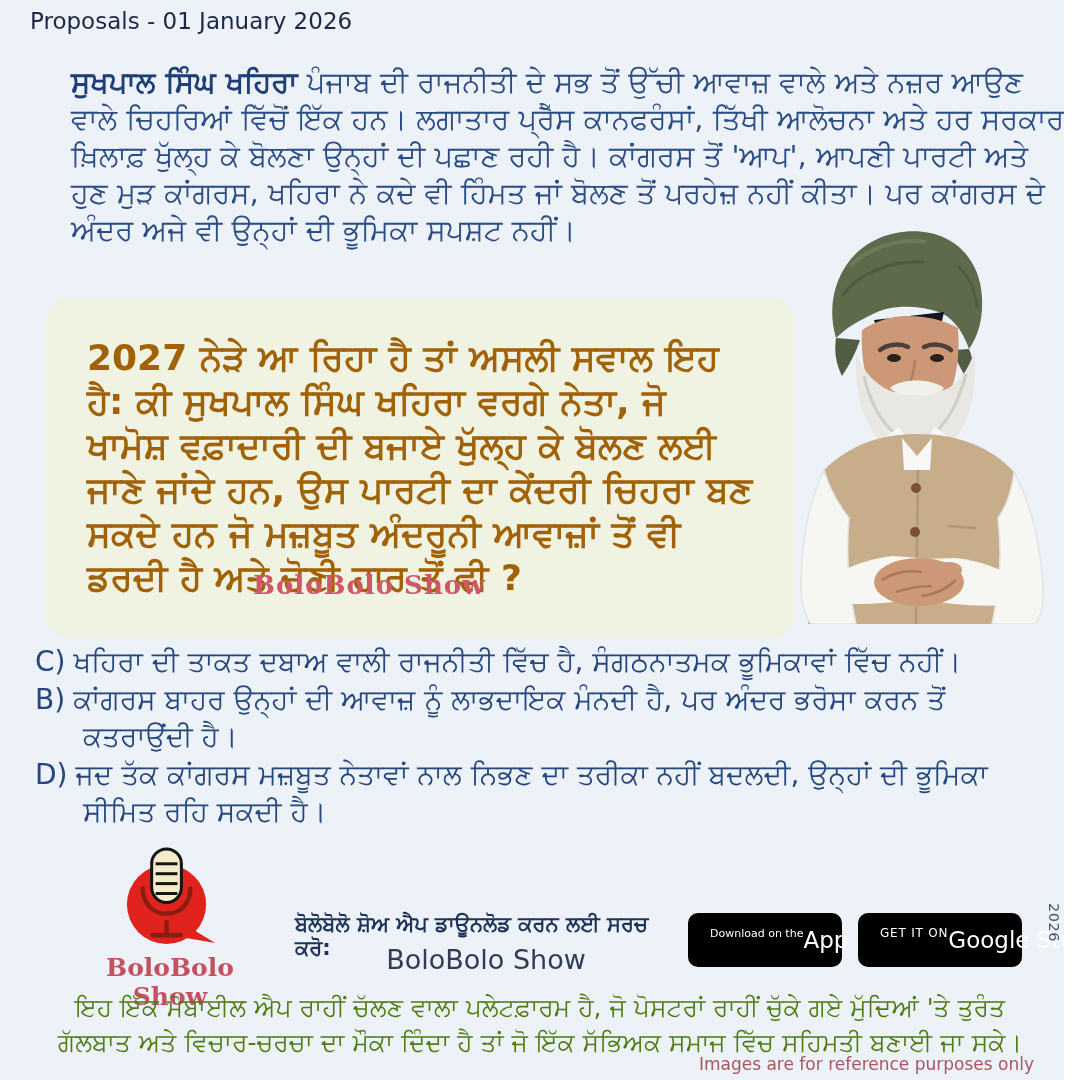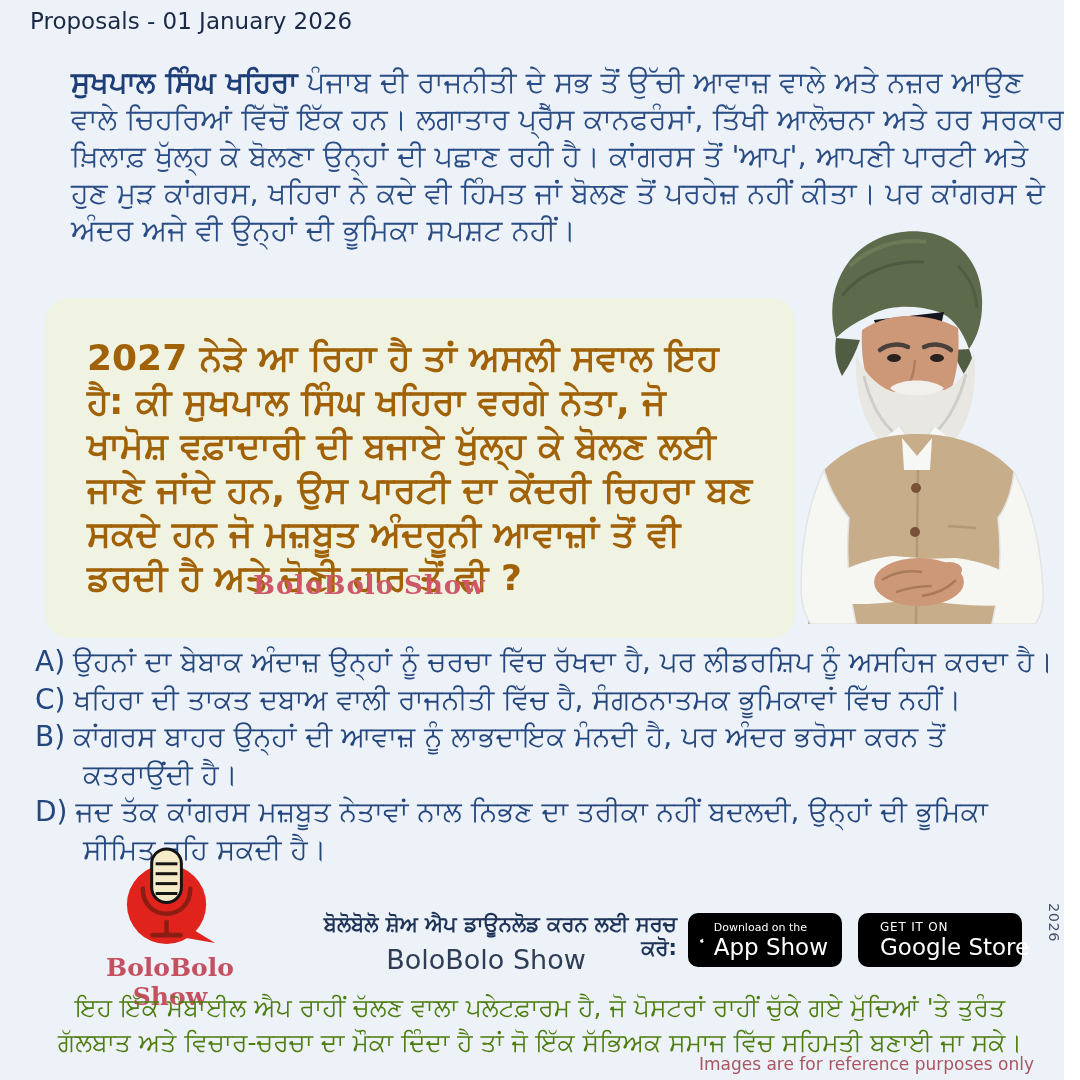--- a/index.html
+++ b/index.html
@@ -21,30 +21,30 @@
                font-family:"DejaVu Serif","Liberation Serif",serif;
                font-size:26px; font-weight:bold; letter-spacing:1px; color:#cf5868; }
   .photo { position:absolute; left:798px; top:226px; width:252px; height:398px; overflow:hidden; }
   .options { position:absolute; left:35px; top:643px; width:1022px; }
   .option { font-size:28px; line-height:37.5px; color:#24477e;
             padding-left:48px; text-indent:-48px; margin:0; }
   .option .olabel { margin-right:8px; }
   .logo-wrap { position:absolute; left:86px; top:843px; width:168px; text-align:center; }
   .logo-label { font-family:"DejaVu Serif","Liberation Serif",serif;
                 font-size:25px; font-weight:bold; color:#c5505f; margin-top:2px; }
-  .search-prompt { position:absolute; left:295px; top:912px; width:382px; text-align:right;
+  .search-prompt { position:absolute; left:295px; top:912px; width:382px; text-align:left;
                    font-size:21px; font-weight:bold; color:#1d3357; }
   .app-name { position:absolute; left:295px; top:944px; width:382px; text-align:center;
               font-size:27px; color:#2f3d55; }
   .badge { position:absolute; top:913px; height:54px; box-sizing:border-box;
            display:flex; align-items:center; gap:10px; background:#000;
            border-radius:10px; padding:6px 14px 6px 12px; color:#fff; cursor:pointer; }
   .badge-appstore { left:688px; width:154px; }
   .badge-gplay { left:858px; width:164px; }
-  .badge-col { display:flex; flex-direction:column; justify-content:center; }
+  .badge-col { display:flex; justify-content:center; }
   .badge-small { font-size:11px; line-height:13px; white-space:nowrap; }
   .badge-small.caps { font-size:12px; letter-spacing:0.8px; }
   .badge-big { font-size:23px; line-height:26px; white-space:nowrap; }
   .desc { position:absolute; left:40px; top:990px; width:1000px; margin:0;
           text-align:center; font-size:25px; line-height:35px; color:#4d7c0f; }
   .vert { position:absolute; left:1046px; top:903px; height:170px;
           writing-mode:vertical-rl; font-size:14.5px; color:#49536b; letter-spacing:0.5px; }
   .disclaimer { position:absolute; right:30px; top:1054px; font-size:17px; color:#aa5661; }
 </style>
 </head>
@@ -105,21 +105,20 @@
 
       <ellipse cx="121" cy="356" rx="45" ry="24" fill="#cd9878"></ellipse>
       <ellipse cx="151" cy="344" rx="13" ry="8" fill="#cd9878"></ellipse>
       <path d="M84,354 C96,346 110,344 124,346" stroke="#a97a58" stroke-width="2.5" fill="none"></path>
       <path d="M98,366 C110,362 122,360 134,360" stroke="#a97a58" stroke-width="2.5" fill="none"></path>
       <path d="M124,370 C138,368 150,362 158,354" stroke="#a97a58" stroke-width="2.5" fill="none"></path>
     </svg>
   </div>
 
   <div class="options">
-    <p class="option"><span class="olabel">A)</span><span>ਉਹਨਾਂ ਦਾ ਬੇਬਾਕ ਅੰਦਾਜ਼ ਉਨ੍ਹਾਂ ਨੂੰ ਚਰਚਾ ਵਿੱਚ ਰੱਖਦਾ ਹੈ, ਪਰ ਲੀਡਰਸ਼ਿਪ ਨੂੰ ਅਸਹਿਜ ਕਰਦਾ ਹੈ।</span></p>
     <p class="option"><span class="olabel">C)</span><span>ਖਹਿਰਾ ਦੀ ਤਾਕਤ ਦਬਾਅ ਵਾਲੀ ਰਾਜਨੀਤੀ ਵਿੱਚ ਹੈ, ਸੰਗਠਨਾਤਮਕ ਭੂਮਿਕਾਵਾਂ ਵਿੱਚ ਨਹੀਂ।</span></p>
     <p class="option"><span class="olabel">B)</span><span>ਕਾਂਗਰਸ ਬਾਹਰ ਉਨ੍ਹਾਂ ਦੀ ਆਵਾਜ਼ ਨੂੰ ਲਾਭਦਾਇਕ ਮੰਨਦੀ ਹੈ, ਪਰ ਅੰਦਰ ਭਰੋਸਾ ਕਰਨ ਤੋਂ ਕਤਰਾਉਂਦੀ ਹੈ।</span></p>
     <p class="option"><span class="olabel">D)</span><span>ਜਦ ਤੱਕ ਕਾਂਗਰਸ ਮਜ਼ਬੂਤ ਨੇਤਾਵਾਂ ਨਾਲ ਨਿਭਣ ਦਾ ਤਰੀਕਾ ਨਹੀਂ ਬਦਲਦੀ, ਉਨ੍ਹਾਂ ਦੀ ਭੂਮਿਕਾ ਸੀਮਿਤ ਰਹਿ ਸਕਦੀ ਹੈ।</span></p>
   </div>
 
   <div class="logo-wrap">
     <svg width="100" height="104" viewBox="0 0 95 105" xmlns="http://www.w3.org/2000/svg">
       <circle cx="44" cy="62" r="40" fill="#e0231c"></circle>
       <path d="M72,88 L93,101 L64,96 Z" fill="#e0231c"></path>
       <rect x="29" y="6" width="30" height="54" rx="15" fill="#f4ebc8" stroke="#141414" stroke-width="3"></rect>

